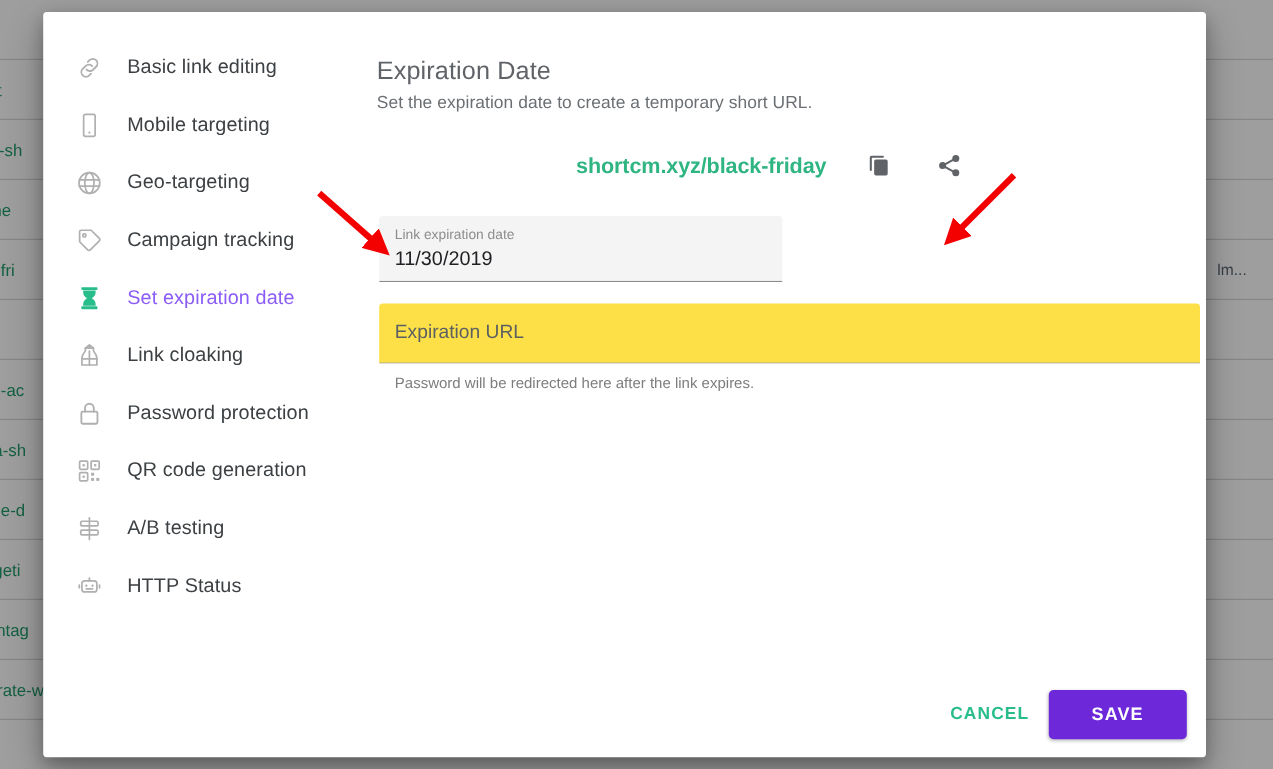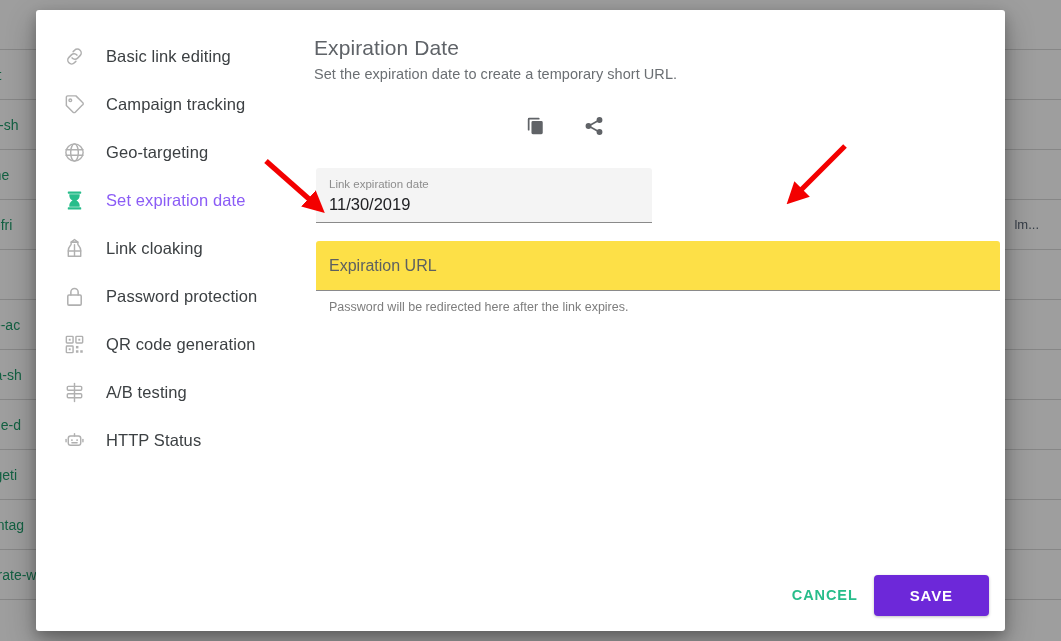--- a/index.html
+++ b/index.html
@@ -124,20 +124,21 @@
   }
   .side-item.active .side-label { color: #8b5cf6; }
   .side-item.active .side-icon { color: #28bd8b; }
 
   
   #main {
     flex: 1;
     padding: 26px 30px 0 10px;
     box-sizing: border-box;
     position: relative;
+    margin-top: 12px;
   }
   #panel-title {
     font-size: 21px;
     color: #5f6368;
     margin: 0 0 6px 0;
     font-weight: normal;
     letter-spacing: 0.1px;
   }
   #panel-sub {
     font-size: 14.5px;
@@ -334,36 +335,45 @@
             <svg width="23" height="23" viewBox="0 0 24 24" fill="none" stroke="currentColor" stroke-width="1.6" stroke-linecap="round" stroke-linejoin="round">
               <path d="M9.5 13.5a4 4 0 0 0 5.7.2l2.6-2.6a4 4 0 0 0-5.7-5.7l-1.5 1.5"></path>
               <path d="M14.5 10.5a4 4 0 0 0-5.7-.2l-2.6 2.6a4 4 0 0 0 5.7 5.7l1.5-1.5"></path>
             </svg>
           </span>
           <span class="side-label">Basic link editing</span>
         </div>
         <div class="side-item">
           <span class="side-icon">
             <svg width="23" height="23" viewBox="0 0 24 24" fill="none" stroke="currentColor" stroke-width="1.5" stroke-linecap="round" stroke-linejoin="round">
-              <path d="M20.2 12.6 12.8 20a1.6 1.6 0 0 1-2.3 0l-7-7V4.4A1.4 1.4 0 0 1 4.9 3h8.6l6.7 6.7a1.6 1.6 0 0 1 0 2.9z"></path>
-              <circle cx="7.6" cy="7.6" r="1.4"></circle>
-            </svg>
-          </span>
-          <span class="side-label">Campaign tracking</span>
+              <rect x="7" y="2.5" width="10" height="19" rx="1.6"></rect>
+              <circle cx="12" cy="18.3" r="0.9" fill="currentColor" stroke="none"></circle>
+            </svg>
+          </span>
+          <span class="side-label">Mobile targeting</span>
         </div>
         <div class="side-item">
           <span class="side-icon">
             <svg width="23" height="23" viewBox="0 0 24 24" fill="none" stroke="currentColor" stroke-width="1.5" stroke-linecap="round" stroke-linejoin="round">
               <circle cx="12" cy="12" r="9"></circle>
               <ellipse cx="12" cy="12" rx="4" ry="9"></ellipse>
               <line x1="3.2" y1="9.2" x2="20.8" y2="9.2"></line>
               <line x1="3.2" y1="14.8" x2="20.8" y2="14.8"></line>
             </svg>
           </span>
           <span class="side-label">Geo-targeting</span>
+        </div>
+        <div class="side-item">
+          <span class="side-icon">
+            <svg width="23" height="23" viewBox="0 0 24 24" fill="none" stroke="currentColor" stroke-width="1.5" stroke-linecap="round" stroke-linejoin="round">
+              <path d="M20.2 12.6 12.8 20a1.6 1.6 0 0 1-2.3 0l-7-7V4.4A1.4 1.4 0 0 1 4.9 3h8.6l6.7 6.7a1.6 1.6 0 0 1 0 2.9z"></path>
+              <circle cx="7.6" cy="7.6" r="1.4"></circle>
+            </svg>
+          </span>
+          <span class="side-label">Campaign tracking</span>
         </div>
         <div class="side-item active">
           <span class="side-icon">
             <svg width="23" height="23" viewBox="0 0 24 24" fill="currentColor">
               <rect x="5" y="2.5" width="14" height="2.4" rx="0.6"></rect>
               <rect x="5" y="19.1" width="14" height="2.4" rx="0.6"></rect>
               <path d="M6.6 5.4h10.8v1.6c0 2.4-1.6 4-3.4 5 1.8 1 3.4 2.6 3.4 5v1.6H6.6V17c0-2.4 1.6-4 3.4-5-1.8-1-3.4-2.6-3.4-5z"></path>
             </svg>
           </span>
           <span class="side-label">Set expiration date</span>
@@ -428,20 +438,21 @@
           </span>
           <span class="side-label">HTTP Status</span>
         </div>
       </nav>
 
     <section id="main">
       <h1 id="panel-title">Expiration Date</h1>
       <p id="panel-sub">Set the expiration date to create a temporary short URL.</p>
 
       <div id="url-row">
+        <span id="short-url">shortcm.xyz/black-friday</span>
 
         <span class="url-action">
           <svg width="22" height="22" viewBox="0 0 24 24" fill="none" stroke="currentColor" stroke-width="1.9" stroke-linecap="round" stroke-linejoin="round">
             <path d="M4 16V4.6a.6.6 0 0 1 .6-.6H15"></path>
             <path d="M8.6 7.5h9.2a.6.6 0 0 1 .6.6v11.3a.6.6 0 0 1-.6.6H8.6a.6.6 0 0 1-.6-.6V8.1a.6.6 0 0 1 .6-.6z" fill="currentColor"></path>
           </svg>
         </span>
 
         <span class="url-action">
           <svg width="22" height="22" viewBox="0 0 24 24" fill="none" stroke="currentColor" stroke-width="1.8" stroke-linecap="round" stroke-linejoin="round">

